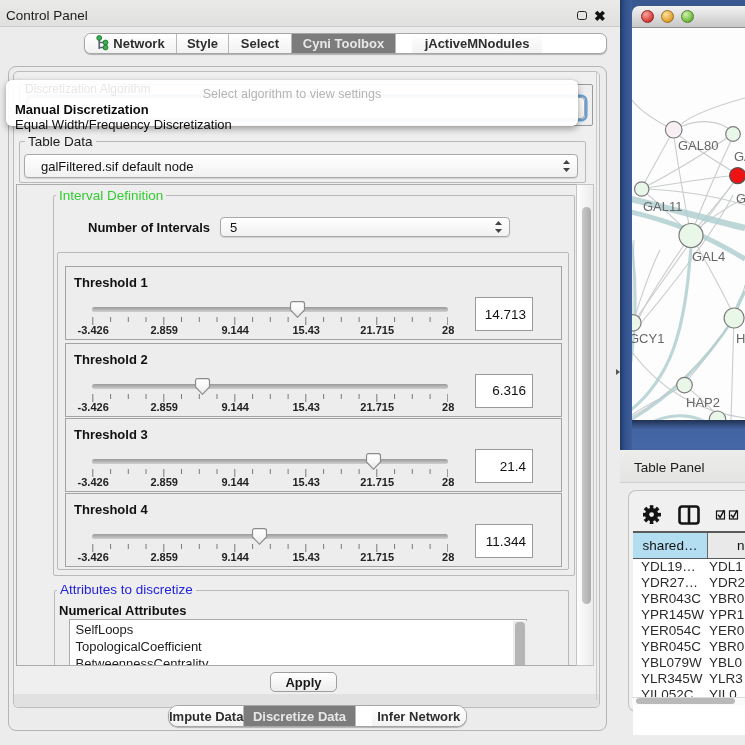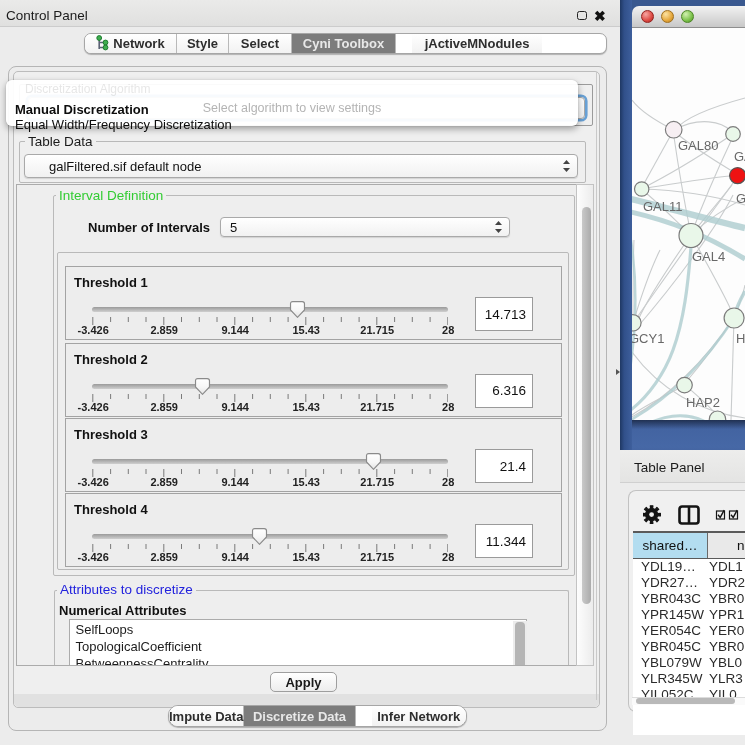--- a/index.html
+++ b/index.html
@@ -34,21 +34,21 @@
 #rectBfoot { left:14px; top:694px; width:585px; height:13px; background:#e1e1e1; border-radius:0 0 5px 5px; }
 
 
 .grp { border:1px solid #b9b9b9; border-radius:2px; }
 .grptitle { position:absolute; font-size:13.5px; padding:0 3px; }
 
 
 #grpTD { left:19px; top:141px; width:567px; height:42px; }
 #grpTDt { left:25px; top:134px; color:#1a1a1a; background:#efefef; }
 .combo { position:absolute; background:linear-gradient(#ffffff,#f1f1f1); border:1px solid #a9a9a9;
-  border-radius:4px; font-size:13px; color:#111; display:flex; align-items:center; padding-left:24px;
+  border-radius:4px; font-size:13px; color:#111; display:flex; align-items:center; padding-left:16px;
   box-shadow:0 1px 1px rgba(0,0,0,0.12); }
 .arrows { position:absolute; right:6px; top:50%; transform:translateY(-50%); width:9px; height:14px; }
 #comboTD { left:24px; top:154px; width:554px; height:24px; }
 
 
 #viewport { left:16px; top:184px; width:560px; height:482px; background:#eeeeee;
   border:1px solid #ababab; border-right:none; overflow:hidden; }
 #vscroll { left:576px; top:184px; width:18px; height:482px; background:linear-gradient(90deg,#fdfdfd,#ececec);
   border:1px solid #c3c3c3; }
 #vthumb { left:582px; top:207px; width:9px; height:397px; background:linear-gradient(90deg,#c9c9c9,#ababab);
@@ -84,21 +84,21 @@
   border:1px solid #9e9e9e; border-radius:5px; font-size:13px; font-weight:bold; color:#1a1a1a;
   display:flex; align-items:center; justify-content:center; }
 
 
 #grpDA { left:19px; top:84px; width:574px; height:42px; border-color:#9a9a9a; }
 #comboDA { left:28px; top:97px; width:557px; height:22px; box-shadow:0 0 0 2.6px rgba(90,152,210,0.9); }
 
 
 #popup { left:6px; top:80px; width:572px; height:46px; background:rgba(255,255,255,0.95);
   border-radius:6px; box-shadow:0 3px 7px rgba(0,0,0,0.35), 0 0 1px rgba(0,0,0,0.3); }
-#pp1 { position:absolute; left:0; right:0; top:7px; text-align:center; font-size:12.5px; color:#b4b4b4;margin-top:14px; }
+#pp1 { position:absolute; left:0; right:0; top:7px; text-align:center; font-size:12.5px; color:#b4b4b4; }
 #pp2 { position:absolute; left:9px; top:22px; font-size:13px; font-weight:bold; color:#0d0d0d; }
 #pp3 { position:absolute; left:9px; top:37px; font-size:13px; color:#0d0d0d; }
 
 
 #desktop { left:620px; top:0; width:125px; height:745px; background:linear-gradient(180deg,#39588f 0%,#3a5b98 35%,#41619e 56%,#4668a6 60%,#42629e 61%,#3e5f9c 100%); }
 #deskshade { left:620px; top:0; width:12px; height:745px;
   background:linear-gradient(90deg,#1f3863 0%, #31508a 35%, #3e5f9c 100%); }
 #nettitle { left:632px; top:6px; width:113px; height:22px; border-top-left-radius:7px;
   background:linear-gradient(#f2f2f2,#c8c8c8); border-bottom:1px solid #8e8e8e; }
 .light { position:absolute; top:10px; width:13px; height:13px; border-radius:50%; }

